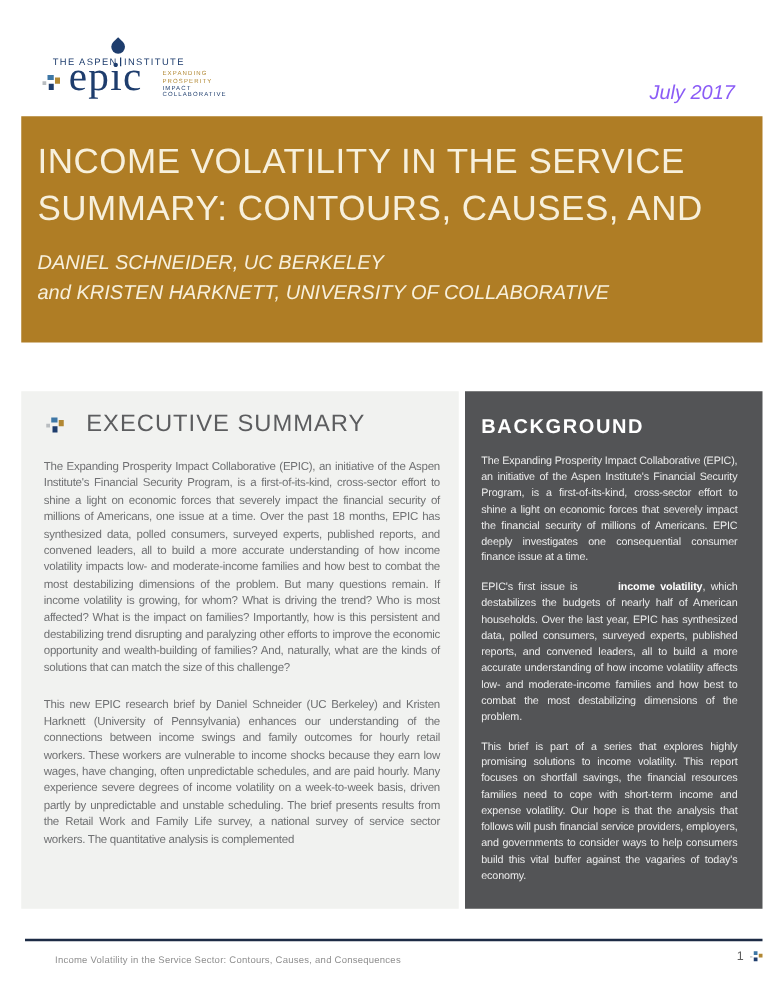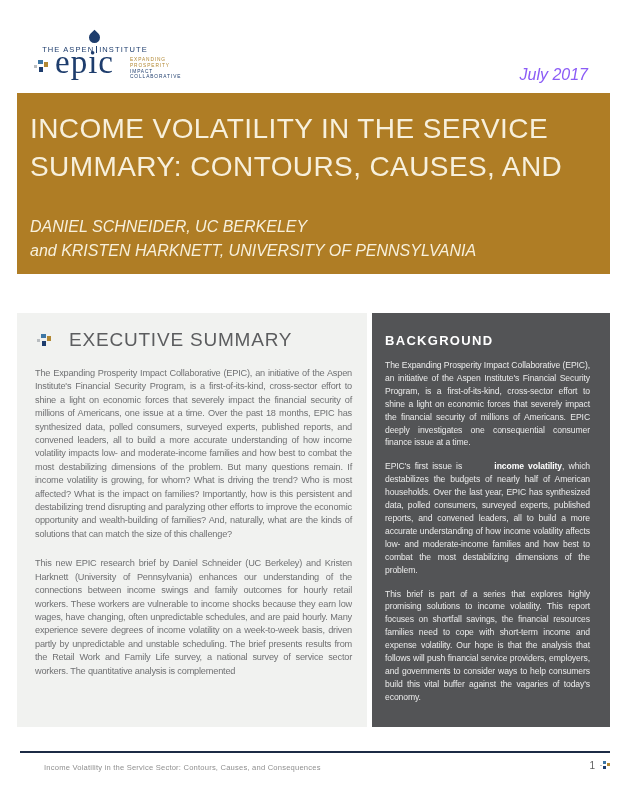--- a/index.html
+++ b/index.html
@@ -30,33 +30,33 @@
   .mark.m13{width:15px;height:14px;flex:0 0 15px;}
   .mark.m9{width:10px;height:9px;}
 
   
   .banner{position:absolute;left:17px;right:8px;top:93px;height:181px;background:#af7d25;
           box-sizing:border-box;padding:17px 10px 0 13px;}
   .banner h1{margin:0;font-weight:300;font-size:28px;line-height:37.5px;letter-spacing:0.4px;
              color:#f7f0dc;}
   .banner h1 .tline{display:block;}
   .banner h1 sup{font-size:13px;line-height:0;}
-  .authors{margin-top:30px;font-style:italic;font-size:16px;line-height:24px;color:#f7f0dc;font-weight:300;}
+  .authors{margin-top:14px;font-style:italic;font-size:16px;line-height:24px;color:#f7f0dc;font-weight:300;}
 
   
   .left-panel{position:absolute;left:17px;top:313px;width:350px;height:414px;background:#f1f2f0;
               box-sizing:border-box;padding:10px 15px 0 18px;overflow:hidden;}
   .es-heading-row{display:flex;align-items:center;gap:17px;margin:6px 0 0 2px;}
   .es-heading-row h2{margin:0;font-weight:400;font-size:19px;letter-spacing:0.8px;color:#5c5d5f;}
   .left-panel p{margin:16px 0 0 0;font-size:9.2px;line-height:13.4px;letter-spacing:-0.2px;
                 text-align:justify;color:#707173;}
 
   .sidebar{position:absolute;left:372px;top:313px;width:238px;height:414px;background:#535456;
            box-sizing:border-box;padding:20px 20px 0 13px;overflow:hidden;}
-  .sidebar h3{margin:0 0 11px 0;font-size:13px;font-weight:bold;letter-spacing:1.3px;color:#ffffff;}
+  .sidebar h3{margin:0 0 11px 0;font-size:16px;font-weight:bold;letter-spacing:1.3px;color:#ffffff;}
   .sidebar p{margin:0 0 11px 0;font-size:8.6px;line-height:12.9px;letter-spacing:-0.1px;
              text-align:justify;color:#ebebeb;}
   .sidebar p strong{color:#ffffff;padding-left:28px;}
 
   
   .rule{position:absolute;left:20px;right:8px;top:751px;height:2px;background:#1c2b45;}
   .foot-title{position:absolute;left:28px;top:763px;font-size:7.6px;color:#8f8f8f;letter-spacing:0.2px;padding-left:16px;}
   .foot-right{position:absolute;right:8px;top:760px;display:flex;align-items:center;gap:5px;}
   .foot-right .pagenum{font-size:10px;color:#5f5f5f;}
 </style>
@@ -84,21 +84,21 @@
     <div class="issue-date">July 2017</div>
   </div>
 
   <section class="banner">
     <h1>
       <span class="tline">INCOME VOLATILITY IN THE SERVICE</span>
       <span class="tline">SUMMARY: CONTOURS, CAUSES, AND</span>
     </h1>
     <div class="authors">
       <div>DANIEL SCHNEIDER, UC BERKELEY</div>
-      <div>and KRISTEN HARKNETT, UNIVERSITY OF PENNSYLVANIA</div>
+      <div>and KRISTEN HARKNETT, UNIVERSITY OF COLLABORATIVE</div>
     </div>
   </section>
 
   <section class="left-panel">
     <div class="es-heading-row">
       <span class="mark m13">
         <span class="sq-gray"></span>
         <span class="sq-blue"></span>
         <span class="sq-gold"></span>
         <span class="sq-navy"></span>

